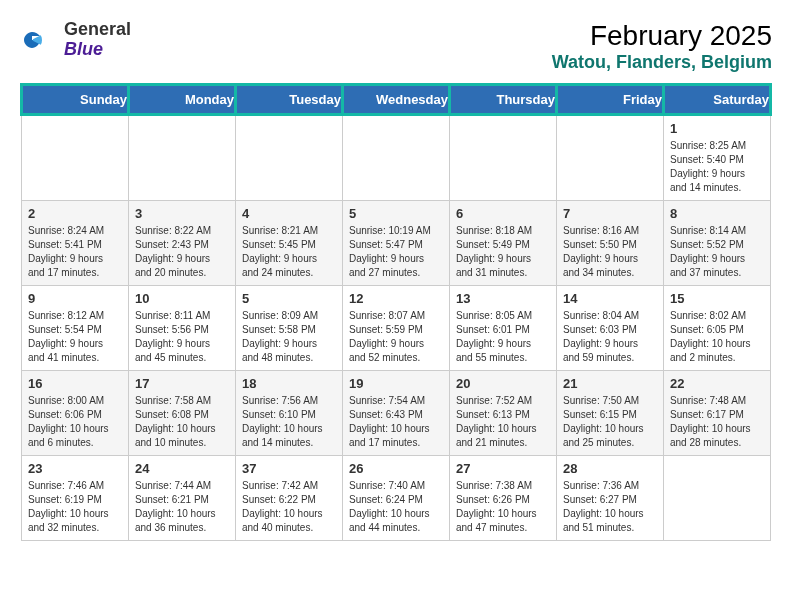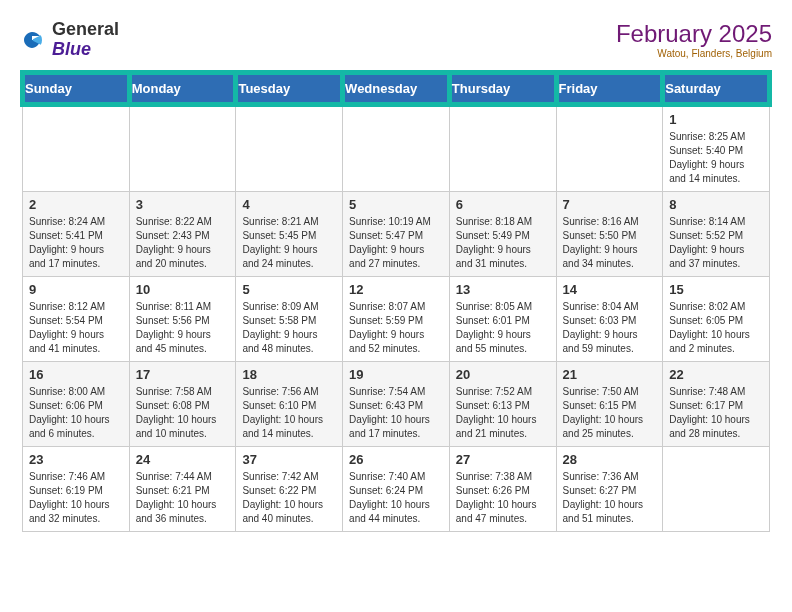--- a/index.html
+++ b/index.html
@@ -12,58 +12,59 @@
     }
     .header-area {
       display: flex;
       justify-content: space-between;
       align-items: flex-start;
       margin-bottom: 10px;
     }
     .logo {
       display: flex;
       align-items: center;
-      gap: 8px;
+      gap: 20px;
     }
     .logo-text {
       font-size: 18px;
       font-weight: bold;
       line-height: 1.1;
     }
     .logo-general { color: #333; }
     .logo-blue { color: #4c1d95; font-style: italic; }
     .logo-icon {
       width: 24px;
       height: 24px;
     }
     .title-area {
       text-align: right;
     }
     .month-title {
-      font-size: 24px;
+      font-size: 28px;
       font-weight: normal;
-      color: #701a75;
+      color: #000000;
     }
     .location {
-      font-size: 10px;
-      color: #a16207;
+      font-size: 18px;
+      color: #0f766e;
+      font-weight: bold;
     }
     .calendar {
       width: 100%;
       border-collapse: collapse;
       border: 1px solid #ccc;
     }
     .calendar th {
       background-color: #2e6db4;
       color: #fff;
-      text-align: left;
+      text-align: right;
       padding: 6px 0;
       font-size: 13px;
       font-weight: bold;
-      border: 5px solid #14b8a6;
+      border: 3px solid #14b8a6;
     }
     .calendar td {
       border: 1px solid #ccc;
       vertical-align: top;
       padding: 5px 6px;
       width: calc(100% / 7);
       min-height: 80px;
       font-size: 11px;
       color: #333;
       background: #fff;

